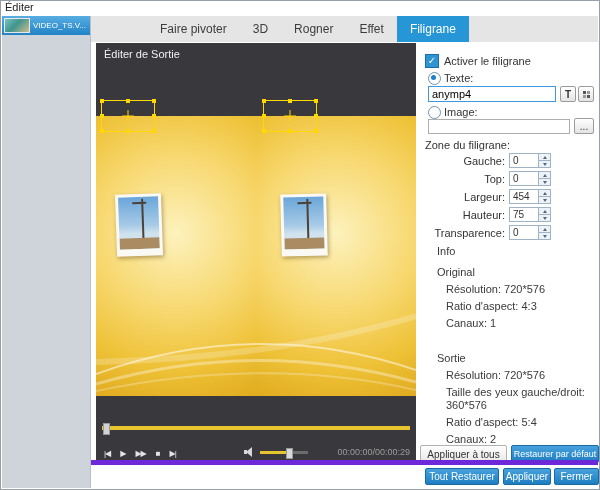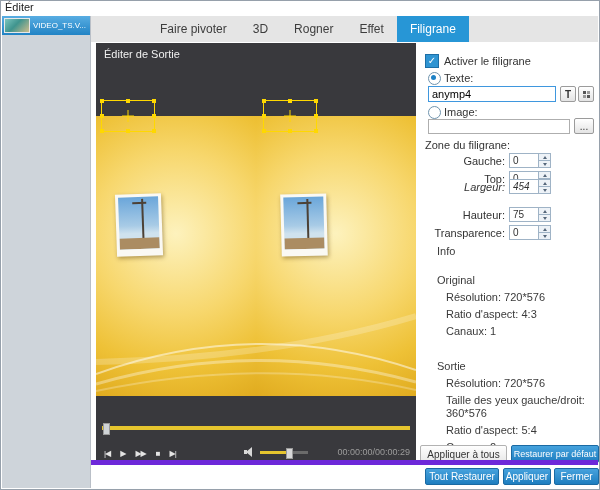--- a/index.html
+++ b/index.html
@@ -68,31 +68,31 @@
   .radio.sel::after{content:"";position:absolute;left:2px;top:2px;width:5px;height:5px;border-radius:50%;background:#1d81c6;}
   .txt-input{position:absolute;left:12px;top:43px;width:128px;height:16px;border:1px solid #3f97de;font-size:11px;padding:0 3px;font-family:inherit;outline:none;box-sizing:border-box;}
   .img-input{position:absolute;left:12px;top:76px;width:142px;height:15px;border:1px solid #aeaeae;font-size:11px;padding:0 3px;font-family:inherit;box-sizing:border-box;background:#fff;}
   .mini-btn{position:absolute;width:16px;height:16px;border:1px solid #9b9b9b;background:linear-gradient(#fff,#e4e4e4);font-size:10px;display:flex;align-items:center;justify-content:center;border-radius:2px;box-sizing:border-box;}
   .t-btn{left:144px;top:43px;font-weight:bold;}
   .fc-btn{left:162px;top:43px;}
   .grid-icon{width:3px;height:3px;background:#555;box-shadow:4px 0 #999,0 4px #999,4px 4px #555;margin:0 4px 4px 0;}
   .browse-btn{left:158px;top:75px;width:20px;height:16px;}
   .zone-label{position:absolute;left:9px;top:96px;}
   .frow{position:absolute;left:5px;width:133px;height:15px;display:flex;align-items:center;}
-  .frow1{top:110px;} .frow2{top:128px;} .frow3{top:136px;font-style:italic;} .frow4{top:164px;} .frow5{top:182px;}
+  .frow1{top:110px;} .frow2{top:128px;} .frow3{top:146px;} .frow4{top:164px;} .frow5{top:182px;}
   .flabel{width:84px;text-align:right;padding-right:4px;font-size:11px;flex:0 0 auto;}
   .spin{width:42px;height:15px;border:1px solid #9fb3c6;background:#fff;display:flex;box-sizing:border-box;}
   .spin-val{flex:1;padding:1px 0 0 3px;font-size:10px;}
   .spin-btns{width:11px;border-left:1px solid #9fb3c6;display:flex;flex-direction:column;}
   .spin-up,.spin-down{flex:1;display:flex;align-items:center;justify-content:center;background:#edf2f7;}
   .spin-up{border-bottom:1px solid #9fb3c6;}
   .tri-up{width:0;height:0;border-left:2.5px solid transparent;border-right:2.5px solid transparent;border-bottom:3px solid #55677a;}
   .tri-down{width:0;height:0;border-left:2.5px solid transparent;border-right:2.5px solid transparent;border-top:3px solid #55677a;}
   .info{position:absolute;left:21px;top:202px;width:156px;font-size:11px;color:#3a3a3a;line-height:13px;}
-  .info-sub{margin-top:16px;}
+  .info-sub{margin-top:8px;}
   .info-line{margin-top:4px;padding-left:9px;}
   .gap-before{margin-top:22px;}
   .apply-all{position:absolute;left:4px;top:402px;width:87px;height:18px;background:linear-gradient(#fefefe,#e8e8e8);border:1px solid #b2b2b2;border-radius:2px;font-size:10px;display:flex;align-items:center;justify-content:center;color:#333;box-sizing:border-box;}
   .btn-blue{background:linear-gradient(#46a2dd,#1e7ec0);border:1px solid #1a6aa3;color:#fff;border-radius:2px;font-size:10px;display:flex;align-items:center;justify-content:center;box-sizing:border-box;}
   .restore-def{position:absolute;left:95px;top:402px;width:88px;height:18px;font-size:9px;}
 
   
   .footer{position:absolute;left:90px;right:1px;bottom:1px;height:23px;background:#fff;border-top:5px solid #6d28d9;}
   .f-btn{position:absolute;top:3px;height:17px;}
   .f-restore{left:334px;width:74px;}

